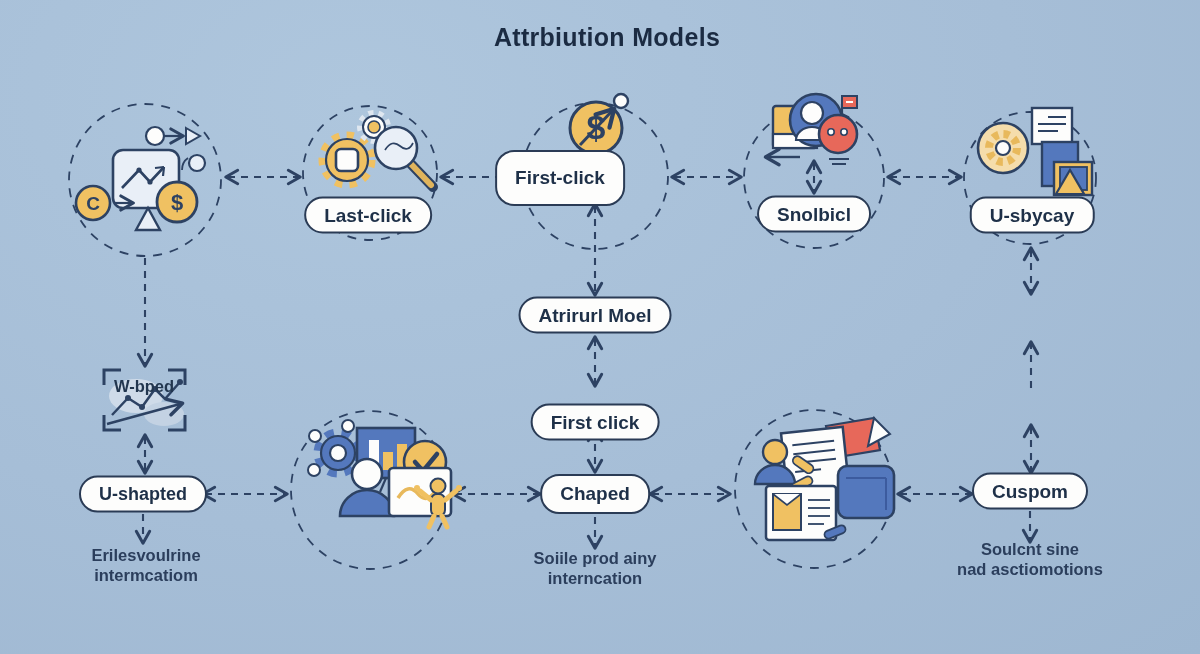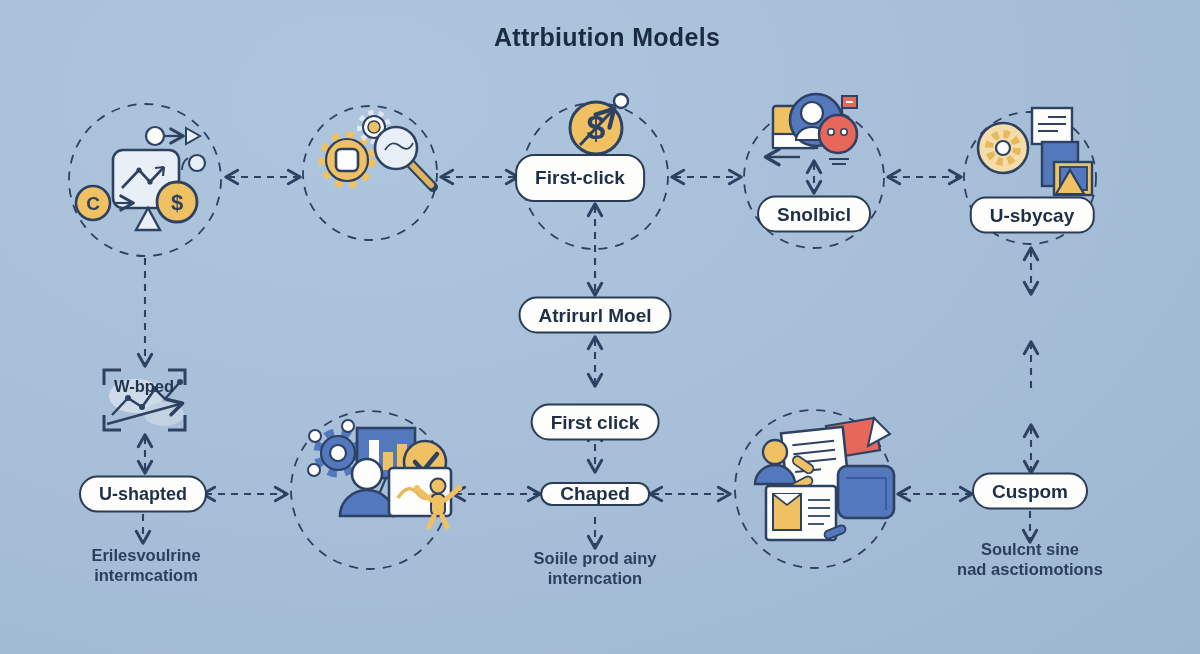--- a/index.html
+++ b/index.html
@@ -214,26 +214,27 @@
       <line x1="808" y1="500" x2="830" y2="500" stroke="#2d4263" stroke-width="1.8"></line>
       <line x1="808" y1="508" x2="830" y2="508" stroke="#2d4263" stroke-width="1.8"></line>
       <line x1="808" y1="516" x2="830" y2="516" stroke="#2d4263" stroke-width="1.8"></line>
       <line x1="808" y1="524" x2="824" y2="524" stroke="#2d4263" stroke-width="1.8"></line>
       <rect x="824" y="528" width="22" height="8" rx="4" transform="rotate(-22 835 532)" fill="#5478bd" stroke="#2d4263" stroke-width="1.8"></rect>
     </g>
   </svg>
 
   <div class="title">Attrbiution Models</div>
 
-  <div class="pill" style="left:580px;top:178px;height:48px;">First-click</div>
+  <div class="pill" style="left:368px;top:215px;">Last-click</div>
+  <div class="pill" style="left:560px;top:178px;height:56px;">First-click</div>
   <div class="pill" style="left:814px;top:214px;">Snolbicl</div>
   <div class="pill" style="left:1032px;top:215px;border-radius:16px;">U-sbycay</div>
   <div class="pill" style="left:595px;top:315px;">Atrirurl Moel</div>
   <div class="pill" style="left:595px;top:422px;">First click</div>
-  <div class="pill" style="left:595px;top:494px;height:24px;">Chaped</div>
+  <div class="pill" style="left:595px;top:494px;height:40px;">Chaped</div>
   <div class="pill" style="left:143px;top:494px;font-size:18px;">U-shapted</div>
   <div class="pill" style="left:1030px;top:491px;">Cuspom</div>
 
   <div class="icon-label" style="left:144px;top:386px;">W-bped</div>
 
   <div class="caption" style="left:146px;top:566px;">
     <div>Erilesvoulrine</div>
     <div>intermcatiom</div>
   </div>
   <div class="caption" style="left:595px;top:569px;">

